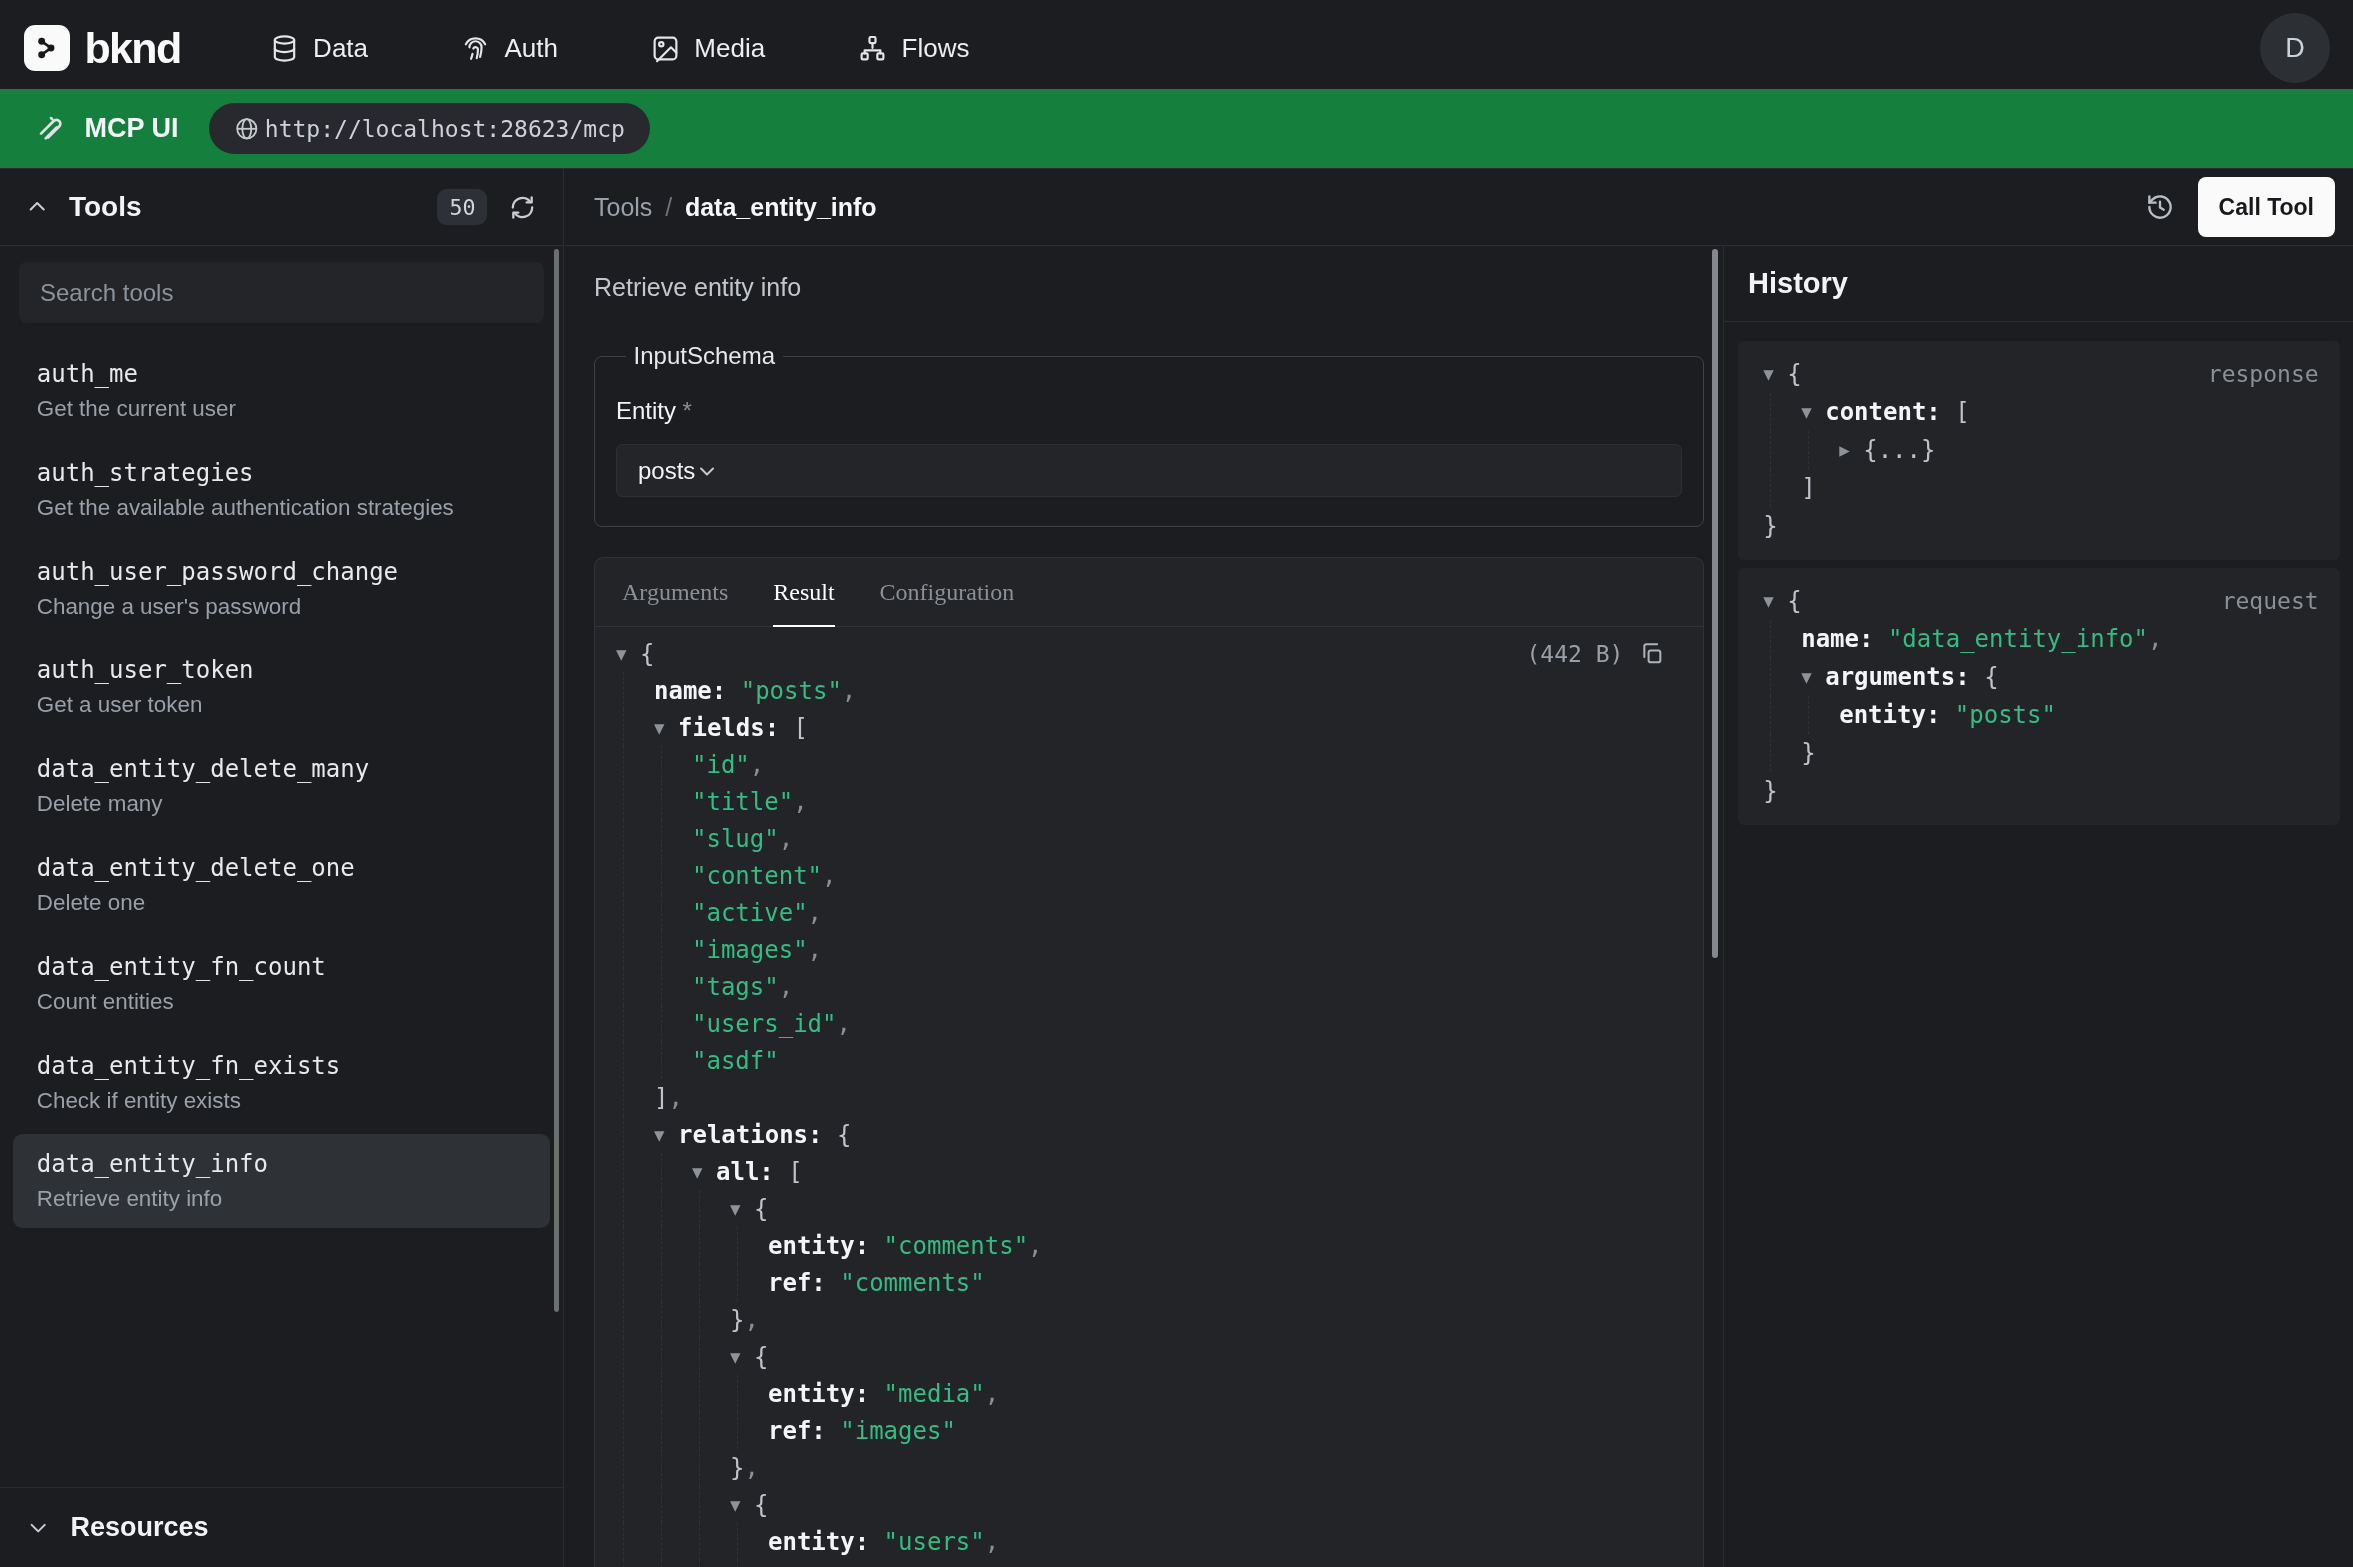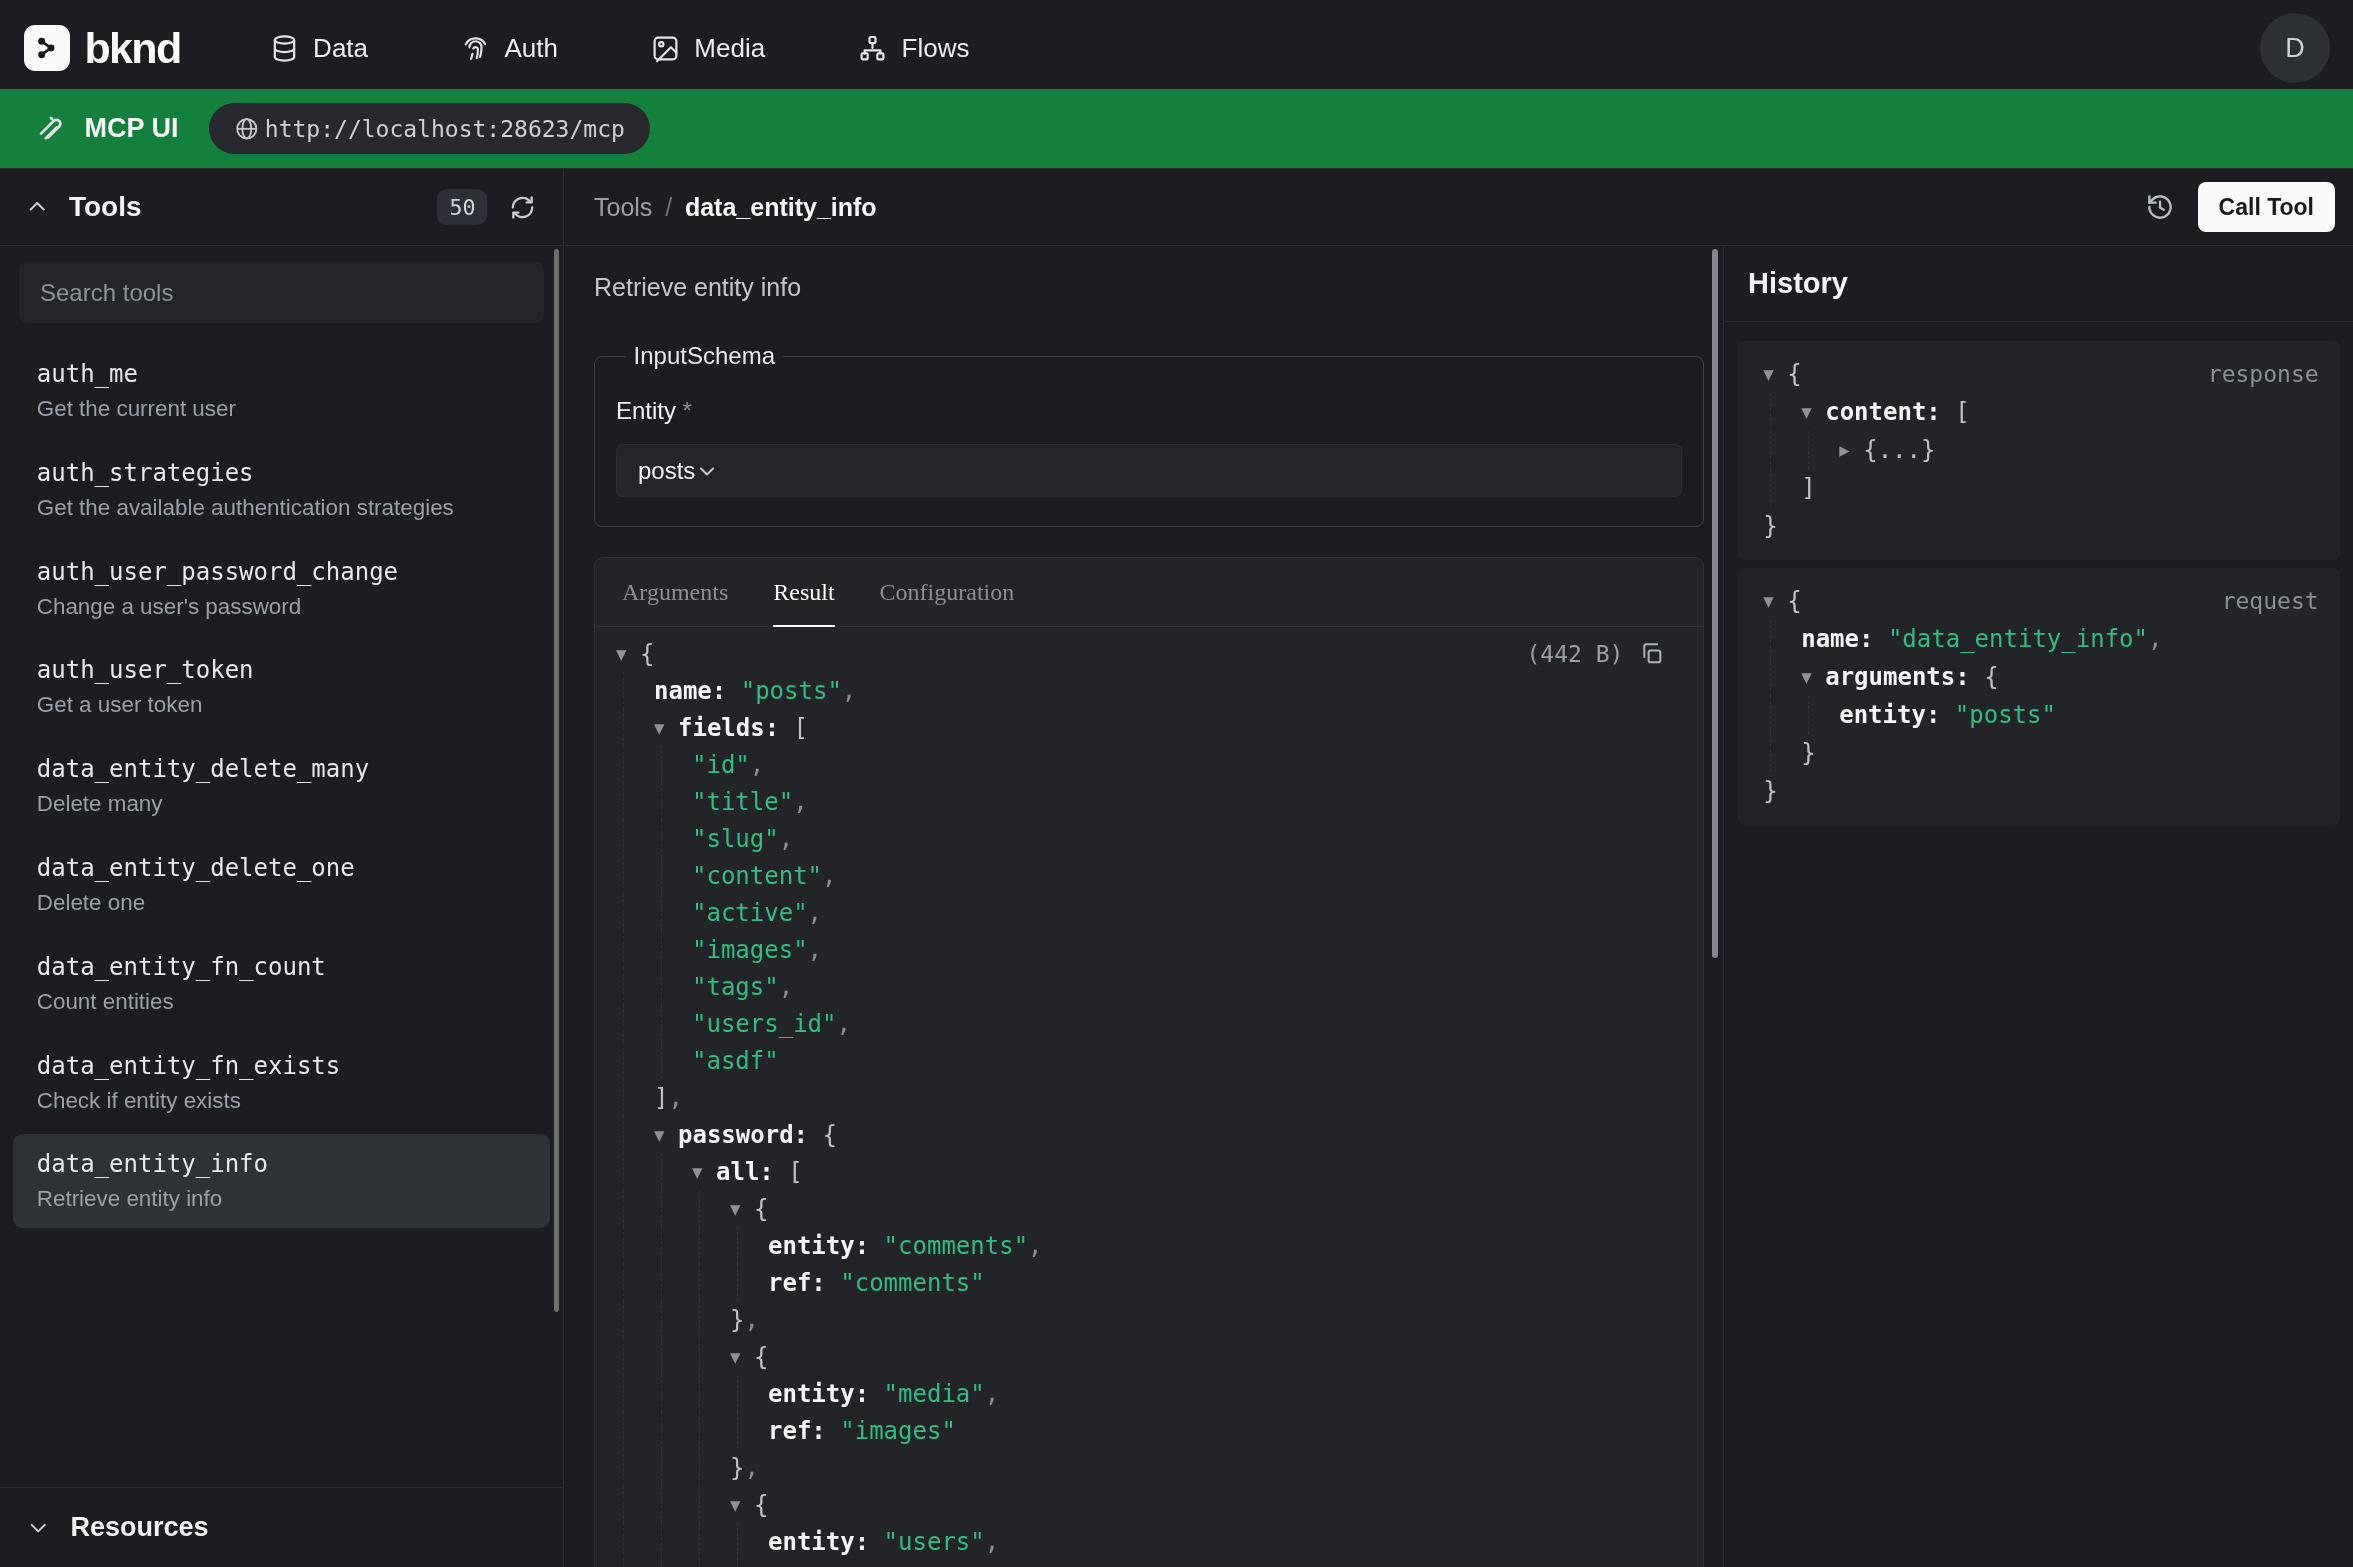--- a/index.html
+++ b/index.html
@@ -37,21 +37,21 @@
   .badge{margin-left:auto;background:#2d3036;color:#d2d6db;font-size:21.6px;border-radius:9.6px;padding:5.6px 12px}
   .icon-btn{cursor:pointer;color:#c9cdd2;background:none;border:none;display:flex;align-items:center}
   .sb-header .icon-btn.refresh{margin-left:21px}
 
   .crumbbar{position:absolute;left:565px;top:169px;width:1789px;height:77px;display:flex;align-items:center;
     padding:0 19px 0 29px;border-bottom:0.8px solid #2a2d32}
   .crumb-section{font-size:25px;color:#9aa0a8;cursor:pointer}
   .crumb-sep{font-size:25px;color:#6d7279;margin:0 12.8px}
   .crumb-tool{font-size:25px;font-weight:bold;color:#f7f8f9}
   .crumb-right{margin-left:auto;display:flex;align-items:center;gap:22.4px}
-  .call-btn{height:50px;padding:0 21px;border:none;border-radius:8px;background:#fafafa;color:#17191c;
+  .call-btn{height:60px;padding:0 21px;border:none;border-radius:8px;background:#fafafa;color:#17191c;
     font-size:23px;font-weight:bold;font-family:"Liberation Sans",sans-serif;cursor:pointer}
 
   
   .sidebar{position:absolute;left:0;top:246px;width:564px;height:1321px;border-right:0.8px solid #2a2d32;overflow:hidden}
   .search-box{margin:16px 19px 21px;height:61px;background:#232529;border-radius:8px;display:flex;align-items:center}
   .search-box input{width:100%;background:transparent;border:none;outline:none;color:#e7e9ec;
     font-size:24px;padding:0 21px;font-family:"Liberation Sans",sans-serif}
   .search-box input::placeholder{color:#8d939a}
   .tool-list{padding:0 12.8px}
   .tool-item{padding:16px 24px;border-radius:9.6px;margin-bottom:4.8px;cursor:pointer}
@@ -323,21 +323,21 @@
         <div class="code-line"><span class="ind"></span><span class="ind"></span><span class="cs">"id"</span><span class="cc">,</span></div>
         <div class="code-line"><span class="ind"></span><span class="ind"></span><span class="cs">"title"</span><span class="cc">,</span></div>
         <div class="code-line"><span class="ind"></span><span class="ind"></span><span class="cs">"slug"</span><span class="cc">,</span></div>
         <div class="code-line"><span class="ind"></span><span class="ind"></span><span class="cs">"content"</span><span class="cc">,</span></div>
         <div class="code-line"><span class="ind"></span><span class="ind"></span><span class="cs">"active"</span><span class="cc">,</span></div>
         <div class="code-line"><span class="ind"></span><span class="ind"></span><span class="cs">"images"</span><span class="cc">,</span></div>
         <div class="code-line"><span class="ind"></span><span class="ind"></span><span class="cs">"tags"</span><span class="cc">,</span></div>
         <div class="code-line"><span class="ind"></span><span class="ind"></span><span class="cs">"users_id"</span><span class="cc">,</span></div>
         <div class="code-line"><span class="ind"></span><span class="ind"></span><span class="cs">"asdf"</span></div>
         <div class="code-line"><span class="ind"></span><span class="cb">]</span><span class="cc">,</span></div>
-        <div class="code-line"><span class="ind"></span><span class="tri">▼</span><span class="ck">password:</span><span class="cb"> {</span></div>
+        <div class="code-line"><span class="ind"></span><span class="tri">▼</span><span class="ck">relations:</span><span class="cb"> {</span></div>
         <div class="code-line"><span class="ind"></span><span class="ind"></span><span class="tri">▼</span><span class="ck">all:</span><span class="cb"> [</span></div>
         <div class="code-line"><span class="ind"></span><span class="ind"></span><span class="ind"></span><span class="tri">▼</span><span class="cb">{</span></div>
         <div class="code-line"><span class="ind"></span><span class="ind"></span><span class="ind"></span><span class="ind"></span><span class="ck">entity:</span><span class="cs"> "comments"</span><span class="cc">,</span></div>
         <div class="code-line"><span class="ind"></span><span class="ind"></span><span class="ind"></span><span class="ind"></span><span class="ck">ref:</span><span class="cs"> "comments"</span></div>
         <div class="code-line"><span class="ind"></span><span class="ind"></span><span class="ind"></span><span class="cb">}</span><span class="cc">,</span></div>
         <div class="code-line"><span class="ind"></span><span class="ind"></span><span class="ind"></span><span class="tri">▼</span><span class="cb">{</span></div>
         <div class="code-line"><span class="ind"></span><span class="ind"></span><span class="ind"></span><span class="ind"></span><span class="ck">entity:</span><span class="cs"> "media"</span><span class="cc">,</span></div>
         <div class="code-line"><span class="ind"></span><span class="ind"></span><span class="ind"></span><span class="ind"></span><span class="ck">ref:</span><span class="cs"> "images"</span></div>
         <div class="code-line"><span class="ind"></span><span class="ind"></span><span class="ind"></span><span class="cb">}</span><span class="cc">,</span></div>
         <div class="code-line"><span class="ind"></span><span class="ind"></span><span class="ind"></span><span class="tri">▼</span><span class="cb">{</span></div>

